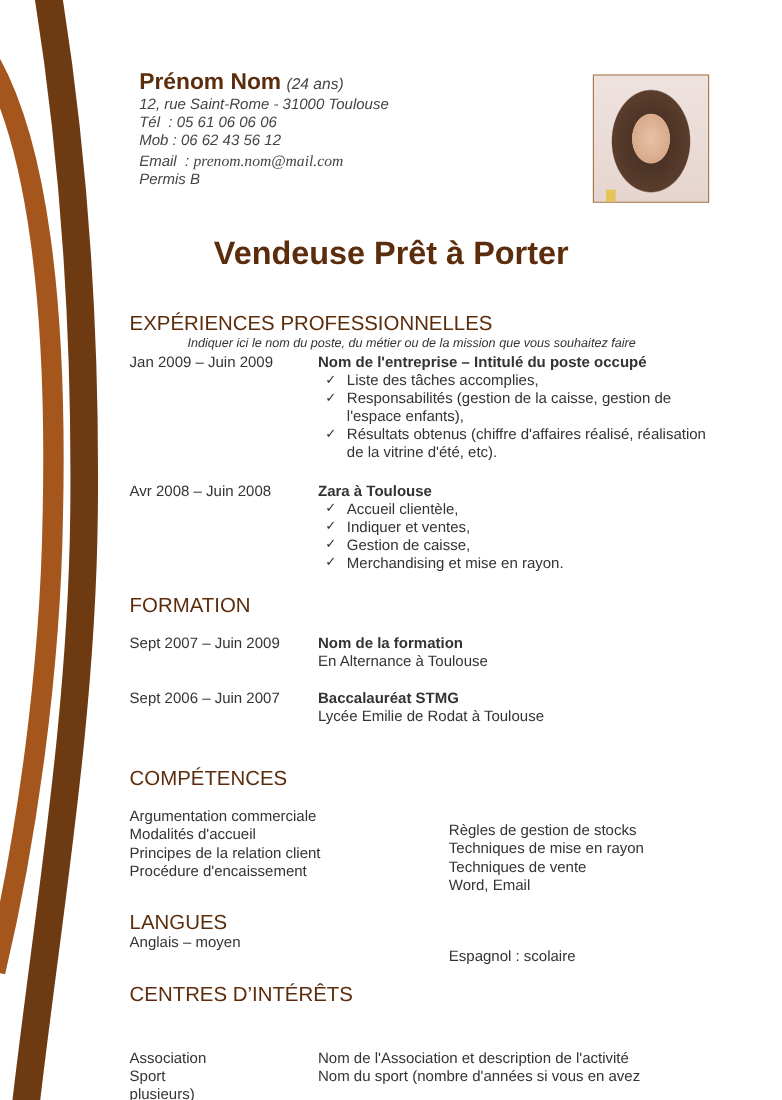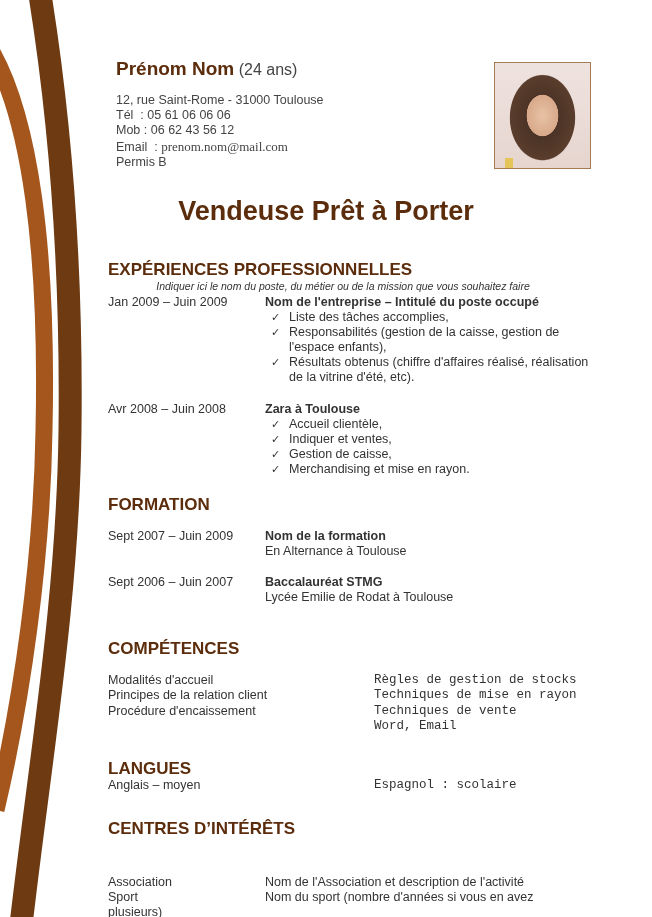--- a/index.html
+++ b/index.html
@@ -6,47 +6,47 @@
   body {
     width:652px; height:917px; position:relative; overflow:hidden;
     background:#ffffff;
     font-family:"Liberation Sans", sans-serif;
     color:#333333;
   }
   .deco { position:absolute; left:0; top:0; width:120px; height:917px; }
   .abs { position:absolute; }
   .name-line { left:116px; top:58px; white-space:nowrap; }
   .name { font-size:19px; font-weight:bold; color:#5c2d0c; }
-  .age { font-size:16px; color:#444; }
-  .contact { left:116px; top:93px; font-size:12.5px; line-height:15.2px; color:#444; }
+  .age { font-size:13px; color:#444;font-style:italic; }
+  .contact { left:116px; top:80px; font-size:12.5px; line-height:15.2px; color:#444;font-style:italic; }
   .contact .serif { font-family:"Liberation Serif", serif; font-size:13px; }
   .photo {
     left:494px; top:62px; width:95px; height:105px;
     border:1px solid #a67a52;
     background:
       radial-gradient(ellipse 26px 34px at 50% 50%, #e8c2a6 0%, #d8a98a 60%, transparent 62%),
       radial-gradient(ellipse 46px 60px at 50% 52%, #3d2a20 0%, #5a3d2c 70%, transparent 72%),
       linear-gradient(#efe3df, #e6d5cf);
   }
   .photo .shoulder { position:absolute; left:10px; bottom:0; width:8px; height:10px; background:#e5c45a; }
   .title { left:0; width:652px; top:196px; text-align:center; box-sizing:border-box;
     font-size:27px; font-weight:bold; color:#5c2d0c; }
   .subtitle { left:0; width:652px; top:232px; text-align:center; padding-left:34px; box-sizing:border-box;
     font-size:10.5px; font-style:italic; color:#333;margin-top:48px; }
-  .section { left:108px; font-size:17px; font-weight:bold; color:#5c2d0c; }
+  .section { left:108px; font-size:17px; font-weight:normal; color:#5c2d0c; }
   .row { left:108px; width:480px; font-size:12.5px; line-height:15px; color:#333; }
   .row .date { position:absolute; left:0; top:0; }
   .row .body { position:absolute; left:157px; top:0; width:330px; }
   .row .head { font-weight:bold; color:#333; }
   .checks { list-style:none; margin:0; padding:0; }
   .checks li { position:relative; padding-left:24px; }
   .checks li .ck { position:absolute; left:6px; top:0; font-size:11px; }
   .cols { left:108px; width:480px; font-size:12.5px; line-height:15.4px; color:#333; }
   .cols .c1 { position:absolute; left:0; top:0; }
-  .cols .c2 { position:absolute; left:266px; top:0;font-family:Liberation Mono, monospace; }
+  .cols .c2 { position:absolute; left:266px; top:12px; }
   .interests { left:108px; width:460px; font-size:12.5px; line-height:15.4px; color:#333; }
   .interests .lab { position:absolute; left:0; }
   .interests .val { position:absolute; left:157px; }
 </style>
 </head>
 <body>
 
 <svg class="deco" viewBox="0 0 120 917" preserveAspectRatio="none">
   <path d="M -8 52 C 30 120, 48 250, 44 430 C 42 560, 22 700, -4 810" fill="none" stroke="#a4561d" stroke-width="17"></path>
   <path d="M 40 -5 C 60 120, 72 260, 70 430 C 68 600, 40 760, 21 925" fill="none" stroke="#6e3a12" stroke-width="23"></path>
@@ -114,20 +114,21 @@
   <div class="body">
     <div class="head">Baccalauréat STMG</div>
     <div>Lycée Emilie de Rodat à Toulouse</div>
   </div>
 </div>
 
 <div class="abs section" style="top:639px">COMPÉTENCES</div>
 
 <div class="abs cols" style="top:673px; height:64px">
   <div class="c1">
+    <div>Argumentation commerciale</div>
     <div>Modalités d'accueil</div>
     <div>Principes de la relation client</div>
     <div>Procédure d'encaissement</div>
   </div>
   <div class="c2">
     <div>Règles de gestion de stocks</div>
     <div>Techniques de mise en rayon</div>
     <div>Techniques de vente</div>
     <div>Word, Email</div>
   </div>

